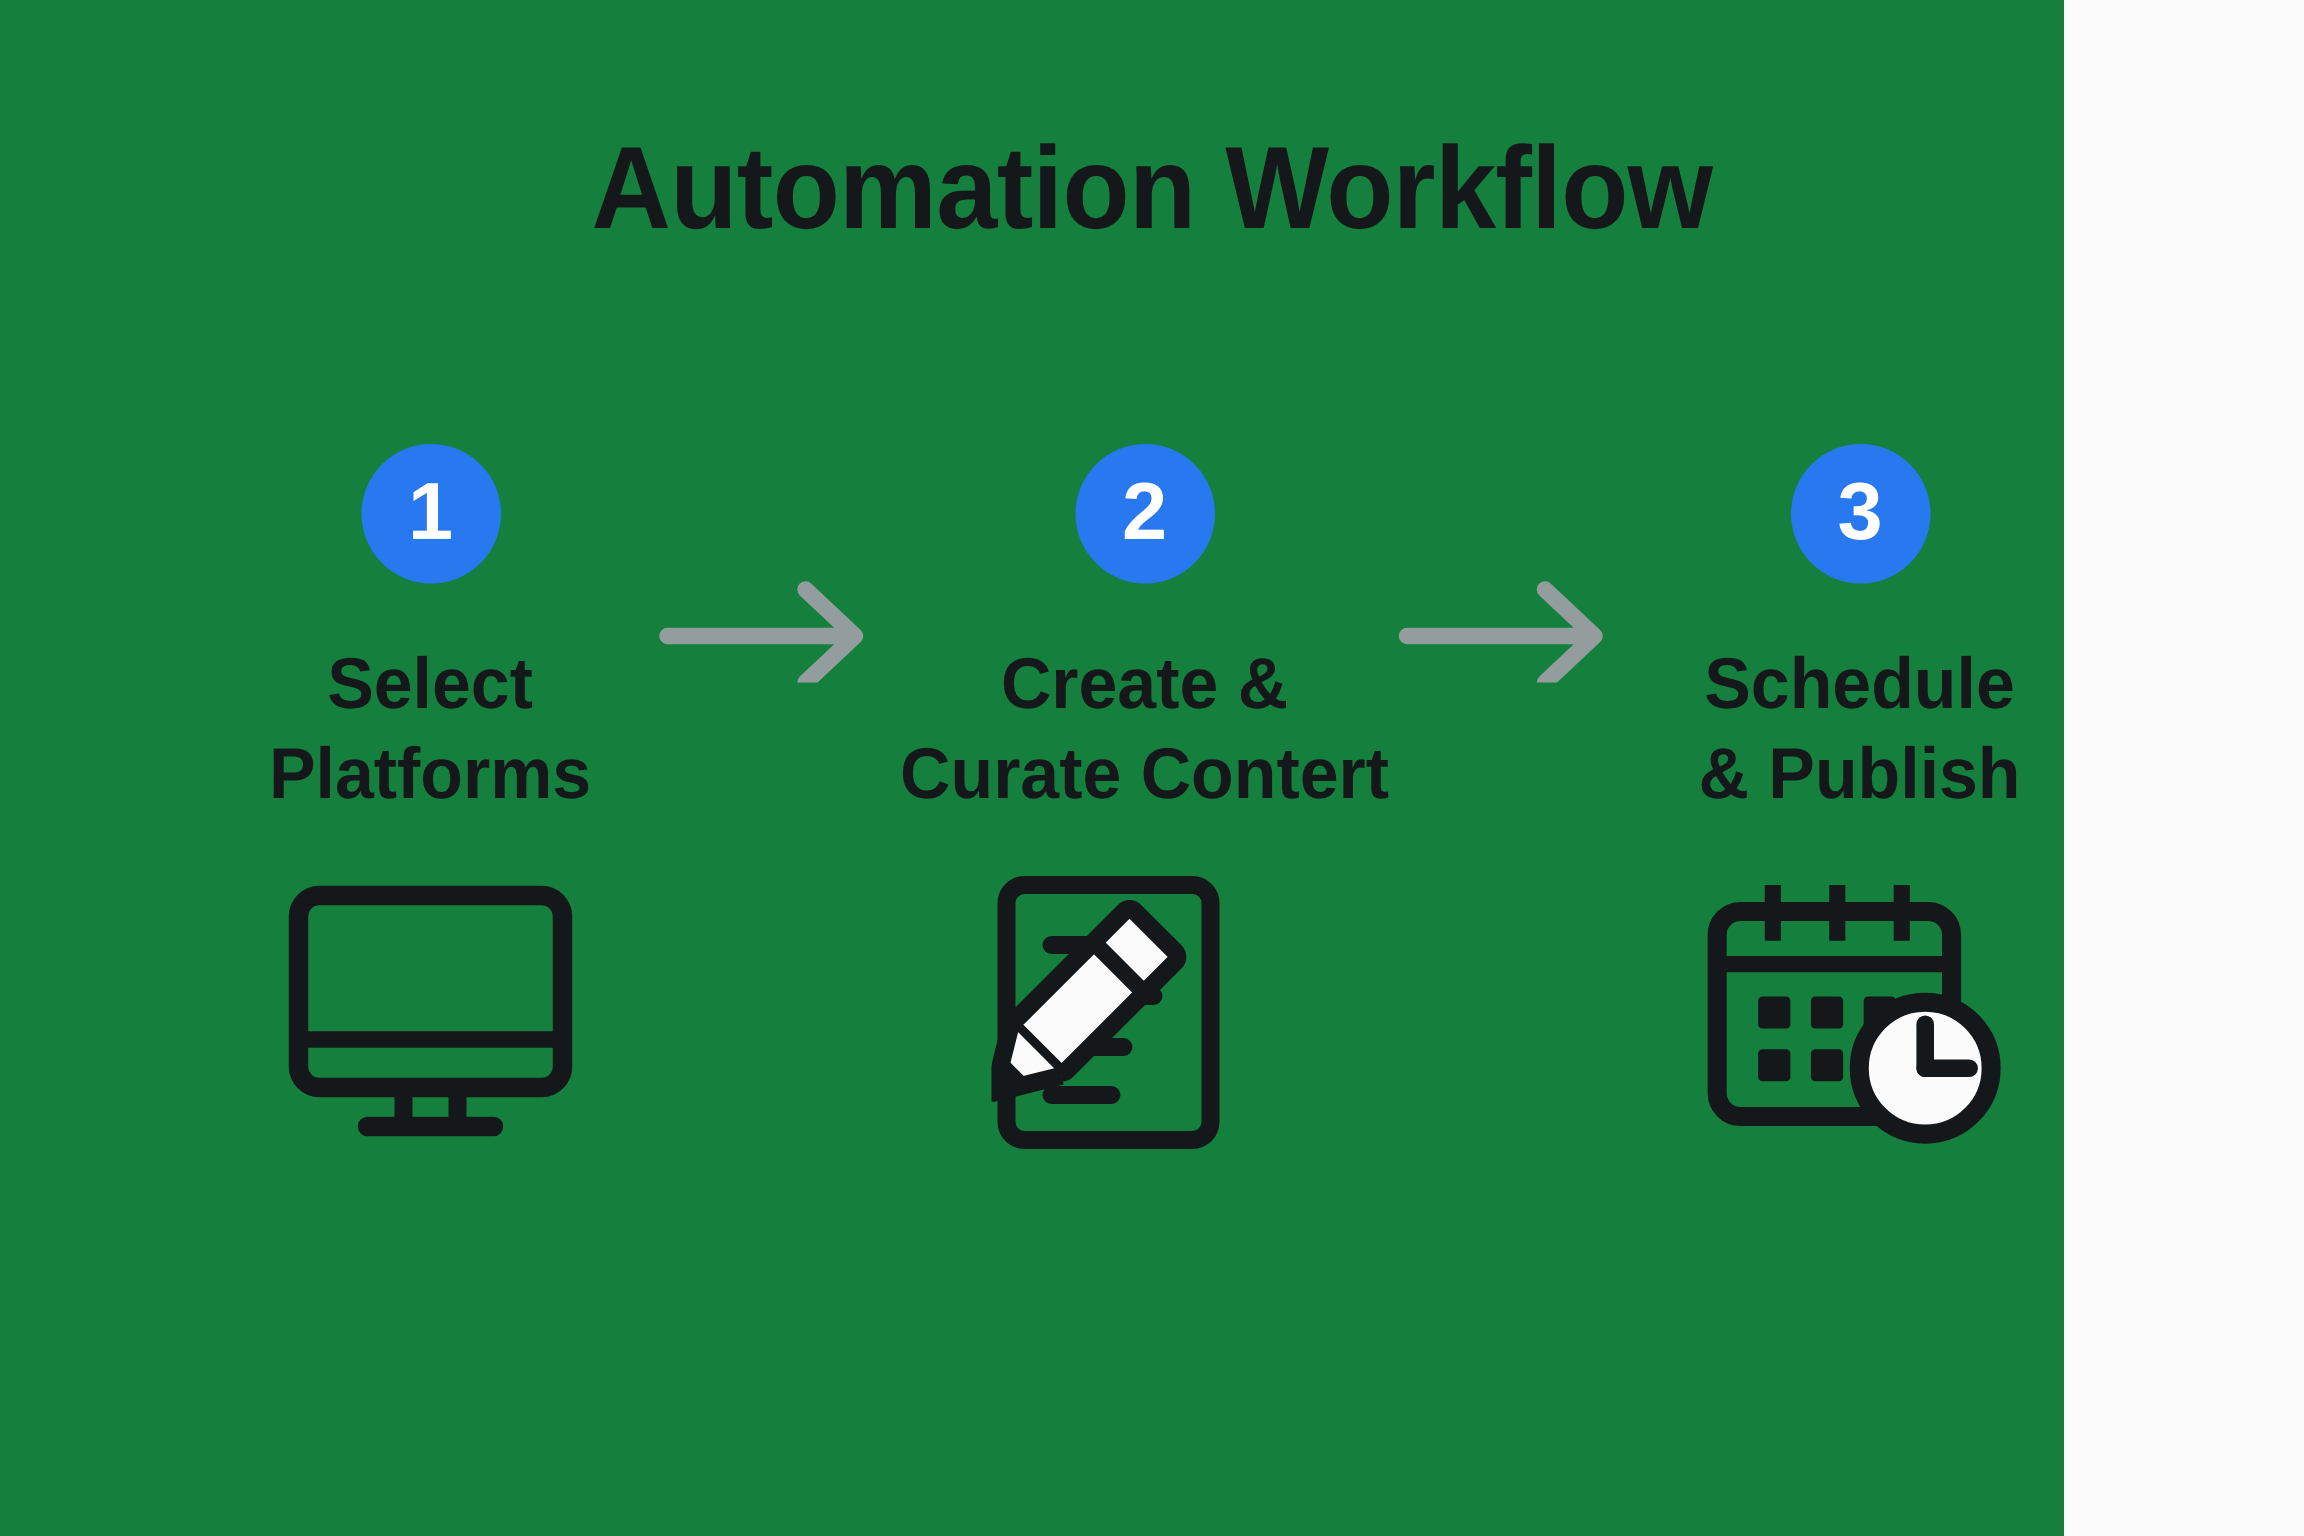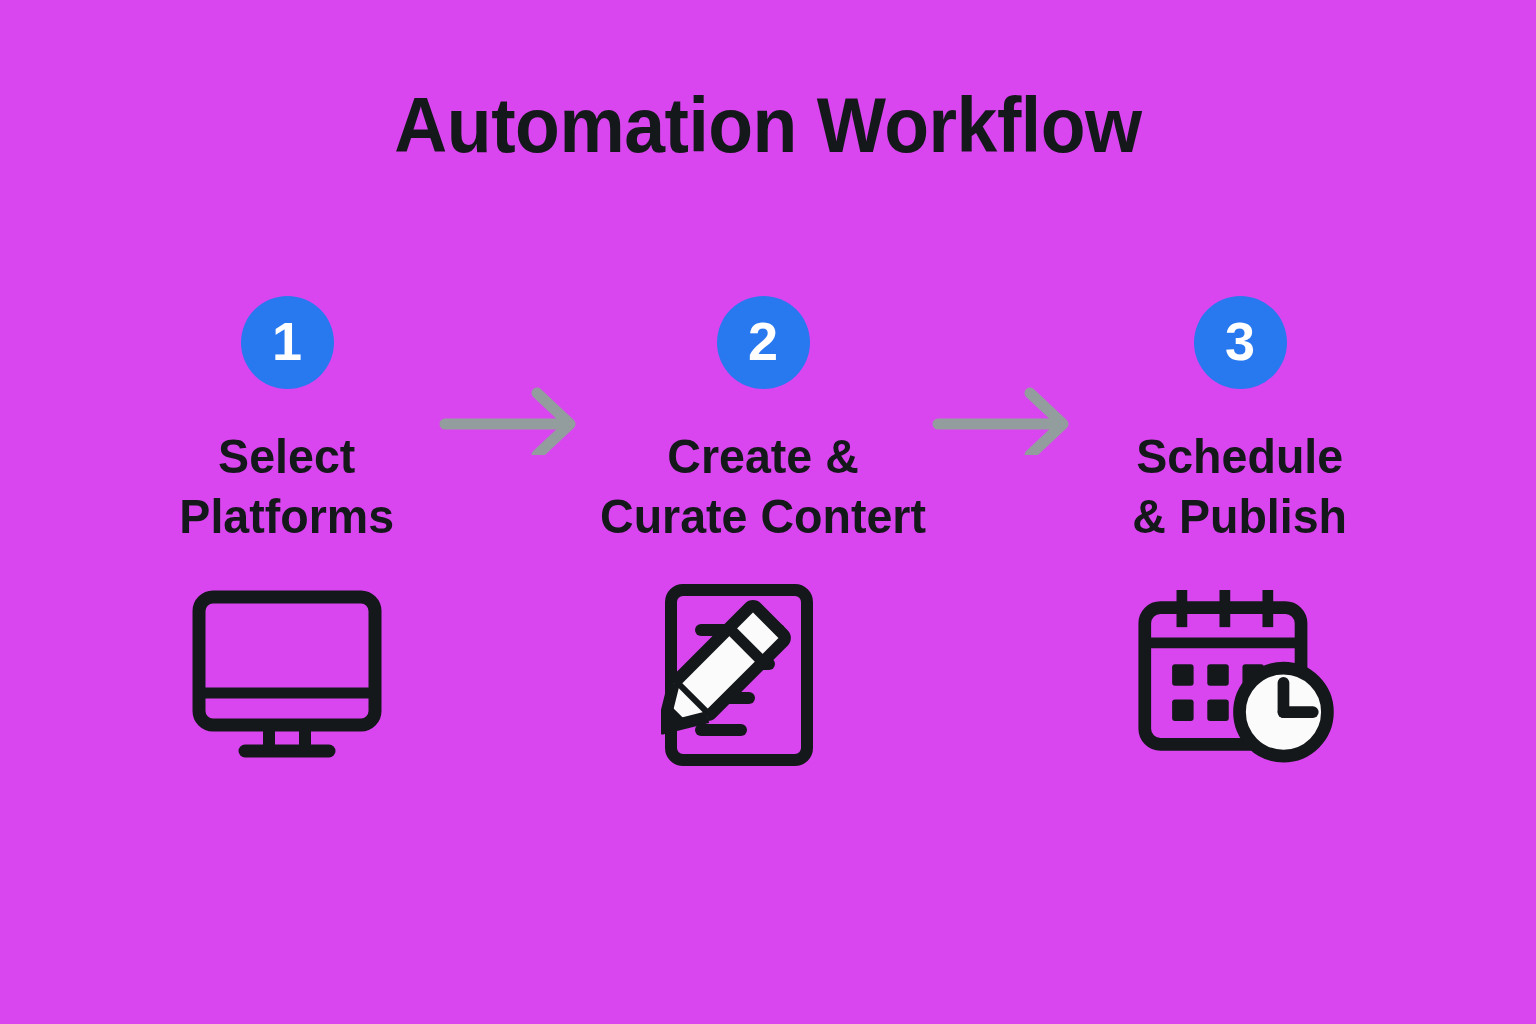--- a/index.html
+++ b/index.html
@@ -9,23 +9,23 @@
   body {
     width: 1536px;
     height: 1024px;
     background: #fbfbfb;
     font-family: "Liberation Sans", sans-serif;
     overflow: hidden;
     position: relative;
   }
   .canvas {
     position: relative;
-    width: 1536px;
+    width: 1376px;
     height: 1024px;
-    background: #d946ef;
+    background: #15803d;
   }
   .page-title {
     position: absolute;
     top: 86px;
     left: 0;
     width: 1536px;
     text-align: center;
     font-family: "Liberation Sans Narrow", "Liberation Sans", sans-serif;
     font-size: 78px;
     font-weight: 700;

